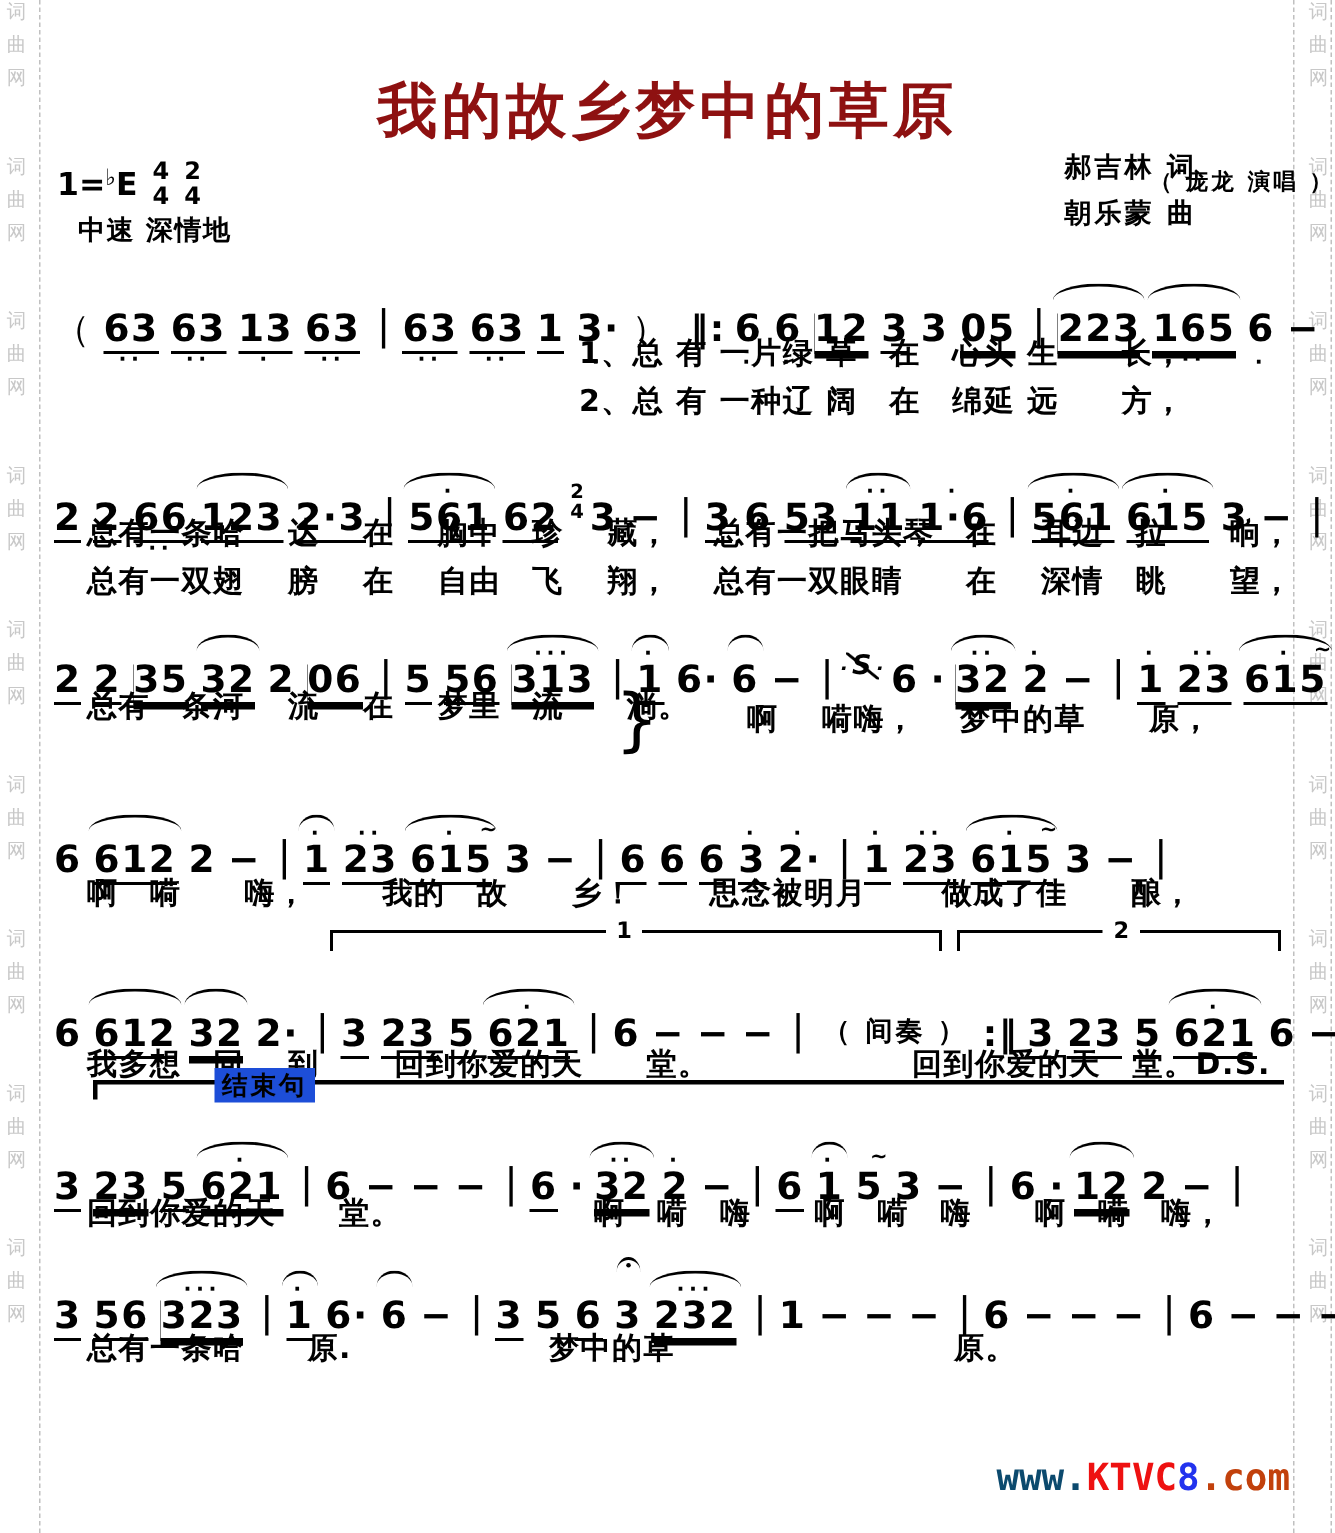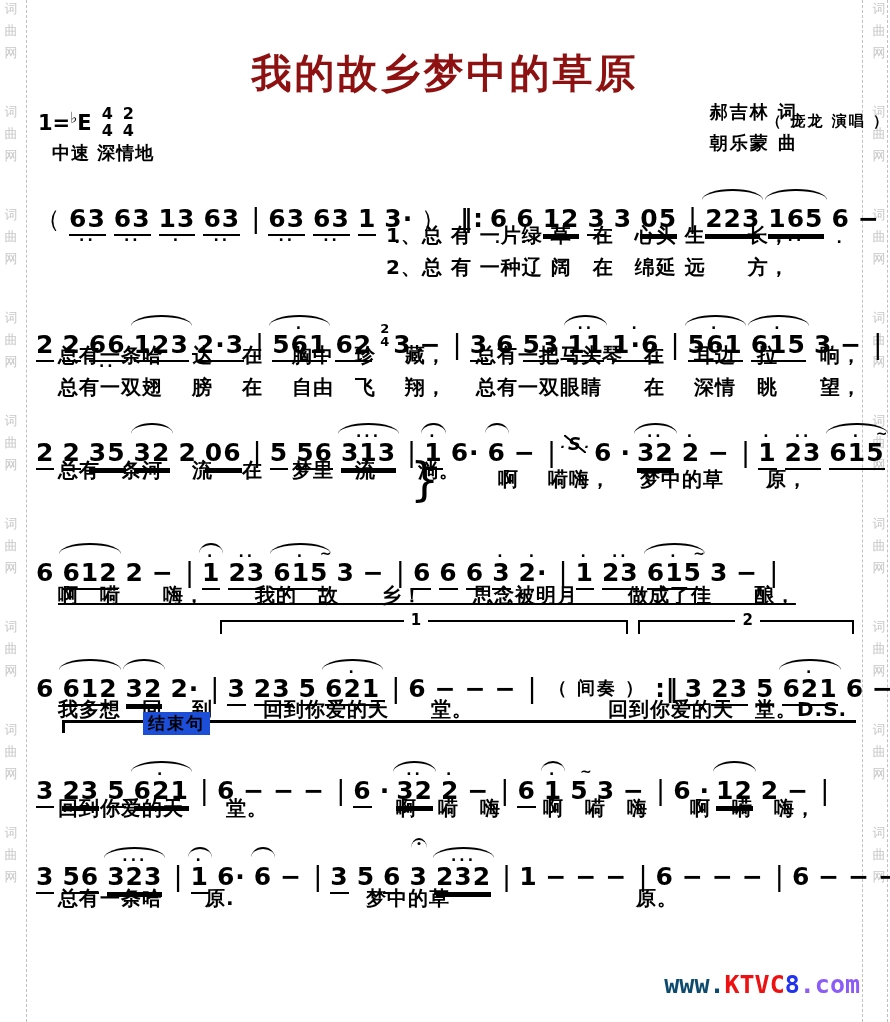--- a/index.html
+++ b/index.html
@@ -308,21 +308,21 @@
         <span class="tok u1">3<span class="hd">·</span></span>
         <span class="tok">2·<span class="hd">·</span></span>
         <span class="tok bar">|</span>
         <span class="tok u1">1<span class="hd">·</span></span>
         <span class="tok u1">23<span class="hd">··</span></span>
         <span class="tok u1">615<span class="hd">·</span><span class="arc"></span><span class="orn">~</span></span>
         <span class="tok">3</span>
         <span class="tok">−</span>
         <span class="tok bar">|</span>
       </div>
-      <div class="lyric" style="left: 22px; top: 62px; text-decoration: underline;">啊　嗬　　嗨，　　 我的　故　　乡！　　 思念被明月　　 做成了佳　　酿，</div>
+      <div class="lyric" style="left: 22px; top: 62px;">啊　嗬　　嗨，　　 我的　故　　乡！　　 思念被明月　　 做成了佳　　酿，</div>
     </div>
     <div class="system" style="top: 636px;">
       <div class="volta" style="left: 184px; width: 404px; top: -16px;">
         <span class="volta-num">1</span>
       </div>
       <div class="volta" style="left: 602px; width: 212px; top: -16px;">
         <span class="volta-num">2</span>
       </div>
       <div class="nline">
         <span class="tok">6</span>
@@ -421,14 +421,14 @@
         <span class="tok">−</span>
         <span class="tok">−</span>
       </div>
       <div class="lyric" style="left: 22px; top: 61px;">总有一条哈　　原.</div>
       <div class="lyric" style="left: 330px; top: 61px;">梦中的草</div>
       <div class="lyric" style="left: 600px; top: 61px;">原。</div>
     </div>
   </div>
 
 <div class="footer">
-  <span style="color: #0c4a6e;">www.</span><span style="color: rgb(238, 17, 17);">KTVC</span><span style="color: rgb(34, 51, 238);">8</span><span style="color: #8b5cf6;">.com</span>
+  <span style="color: #0c4a6e;">www.</span><span style="color: rgb(238, 17, 17);">KTVC</span><span style="color: rgb(34, 51, 238);">8</span><span style="color: #c2410c;">.com</span>
 </div>
 
 </body></html>

